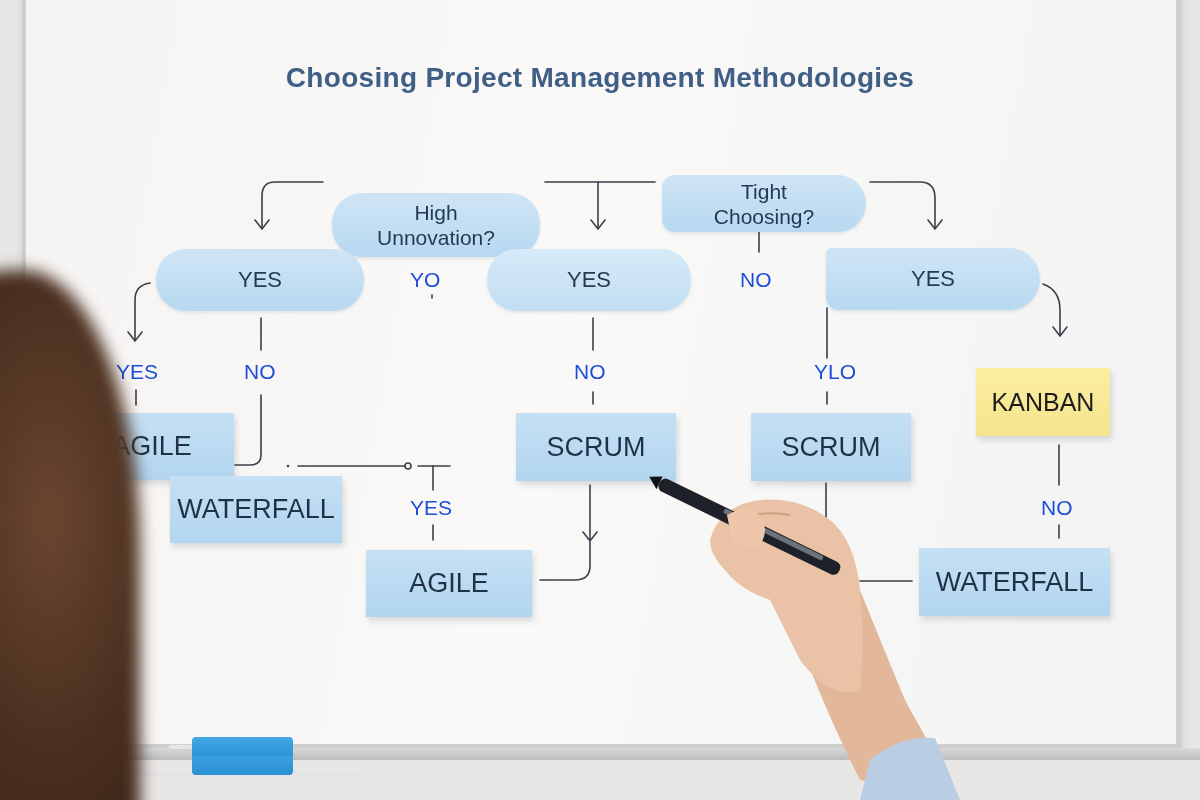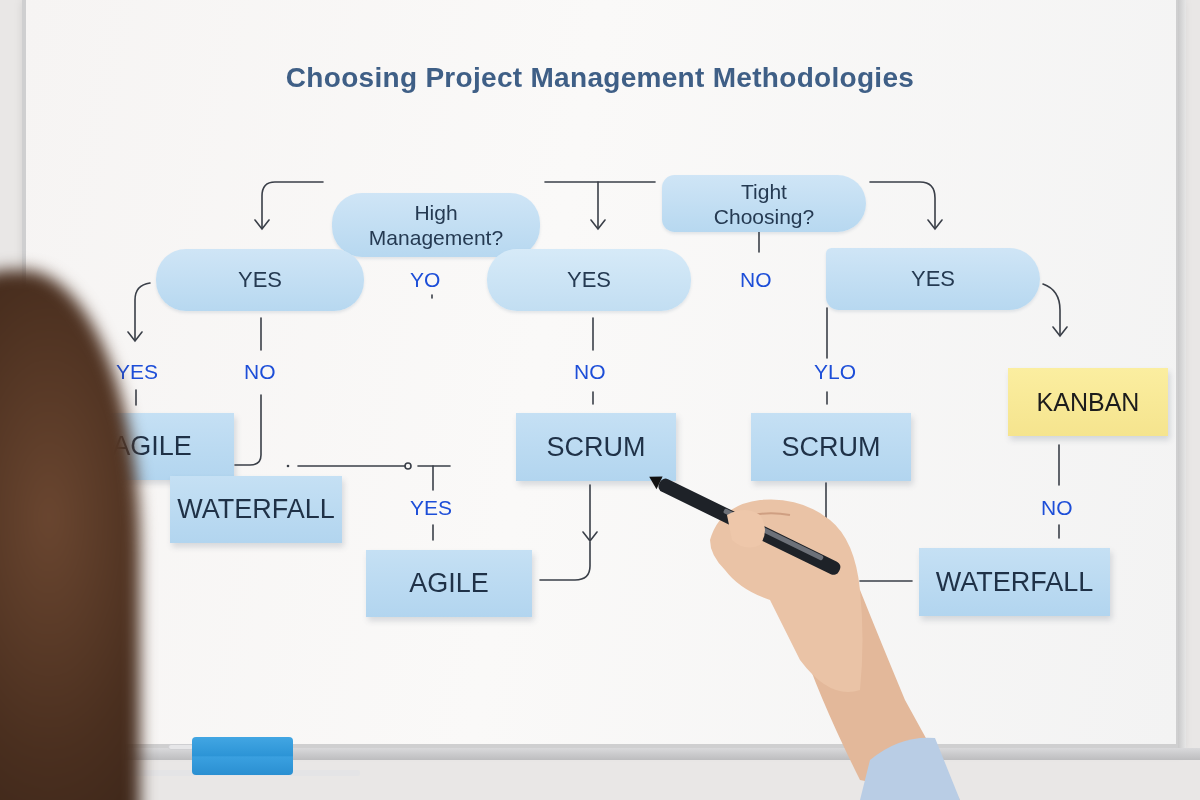--- a/index.html
+++ b/index.html
@@ -141,21 +141,21 @@
 
     <path d="M1059 445 L1059 485"></path>
     <path d="M1059 525 L1059 538"></path>
   </g>
   <circle cx="288" cy="466" r="1.3" fill="#3a3f48"></circle>
 </svg>
 
 <div class="pill q" style="left:332px;top:148px;width:208px;height:64px;">
   <div>
     <div>High</div>
-    <div>Management?</div>
+    <div>Unnovation?</div>
   </div>
 </div>
 <div class="pill q" style="left:662px;top:130px;width:204px;height:57px;border-radius:14px 32px 32px 14px;">
   <div>
     <div>Tight</div>
     <div>Choosing?</div>
   </div>
 </div>
 
 <div class="pill a" style="left:156px;top:249px;width:208px;height:62px;">
@@ -174,21 +174,21 @@
 <div class="lbl" style="left:244px;top:360px;">NO</div>
 <div class="lbl" style="left:574px;top:360px;">NO</div>
 <div class="lbl" style="left:814px;top:360px;text-align:right;">YLO</div>
 <div class="lbl" style="left:410px;top:496px;">YES</div>
 <div class="lbl" style="left:1041px;top:496px;">NO</div>
 
 <div class="note" style="left:70px;top:413px;width:164px;height:67px;">AGILE</div>
 <div class="note" style="left:170px;top:476px;width:172px;height:67px;">WATERFALL</div>
 <div class="note" style="left:516px;top:413px;width:160px;height:68px;">SCRUM</div>
 <div class="note" style="left:751px;top:413px;width:160px;height:68px;">SCRUM</div>
-<div class="note yellow" style="left:976px;top:368px;width:160px;height:68px;margin-left:32px;">KANBAN</div>
+<div class="note yellow" style="left:976px;top:368px;width:134px;height:68px;">KANBAN</div>
 <div class="note" style="left:366px;top:550px;width:166px;height:67px;">AGILE</div>
 <div class="note" style="left:919px;top:548px;width:191px;height:68px;">WATERFALL</div>
 
 <div class="tray"></div>
 <div class="tray-lip"></div>
 <div class="marker-small"></div>
 <div class="eraser"></div>
 
 <div class="hair"></div>
 

